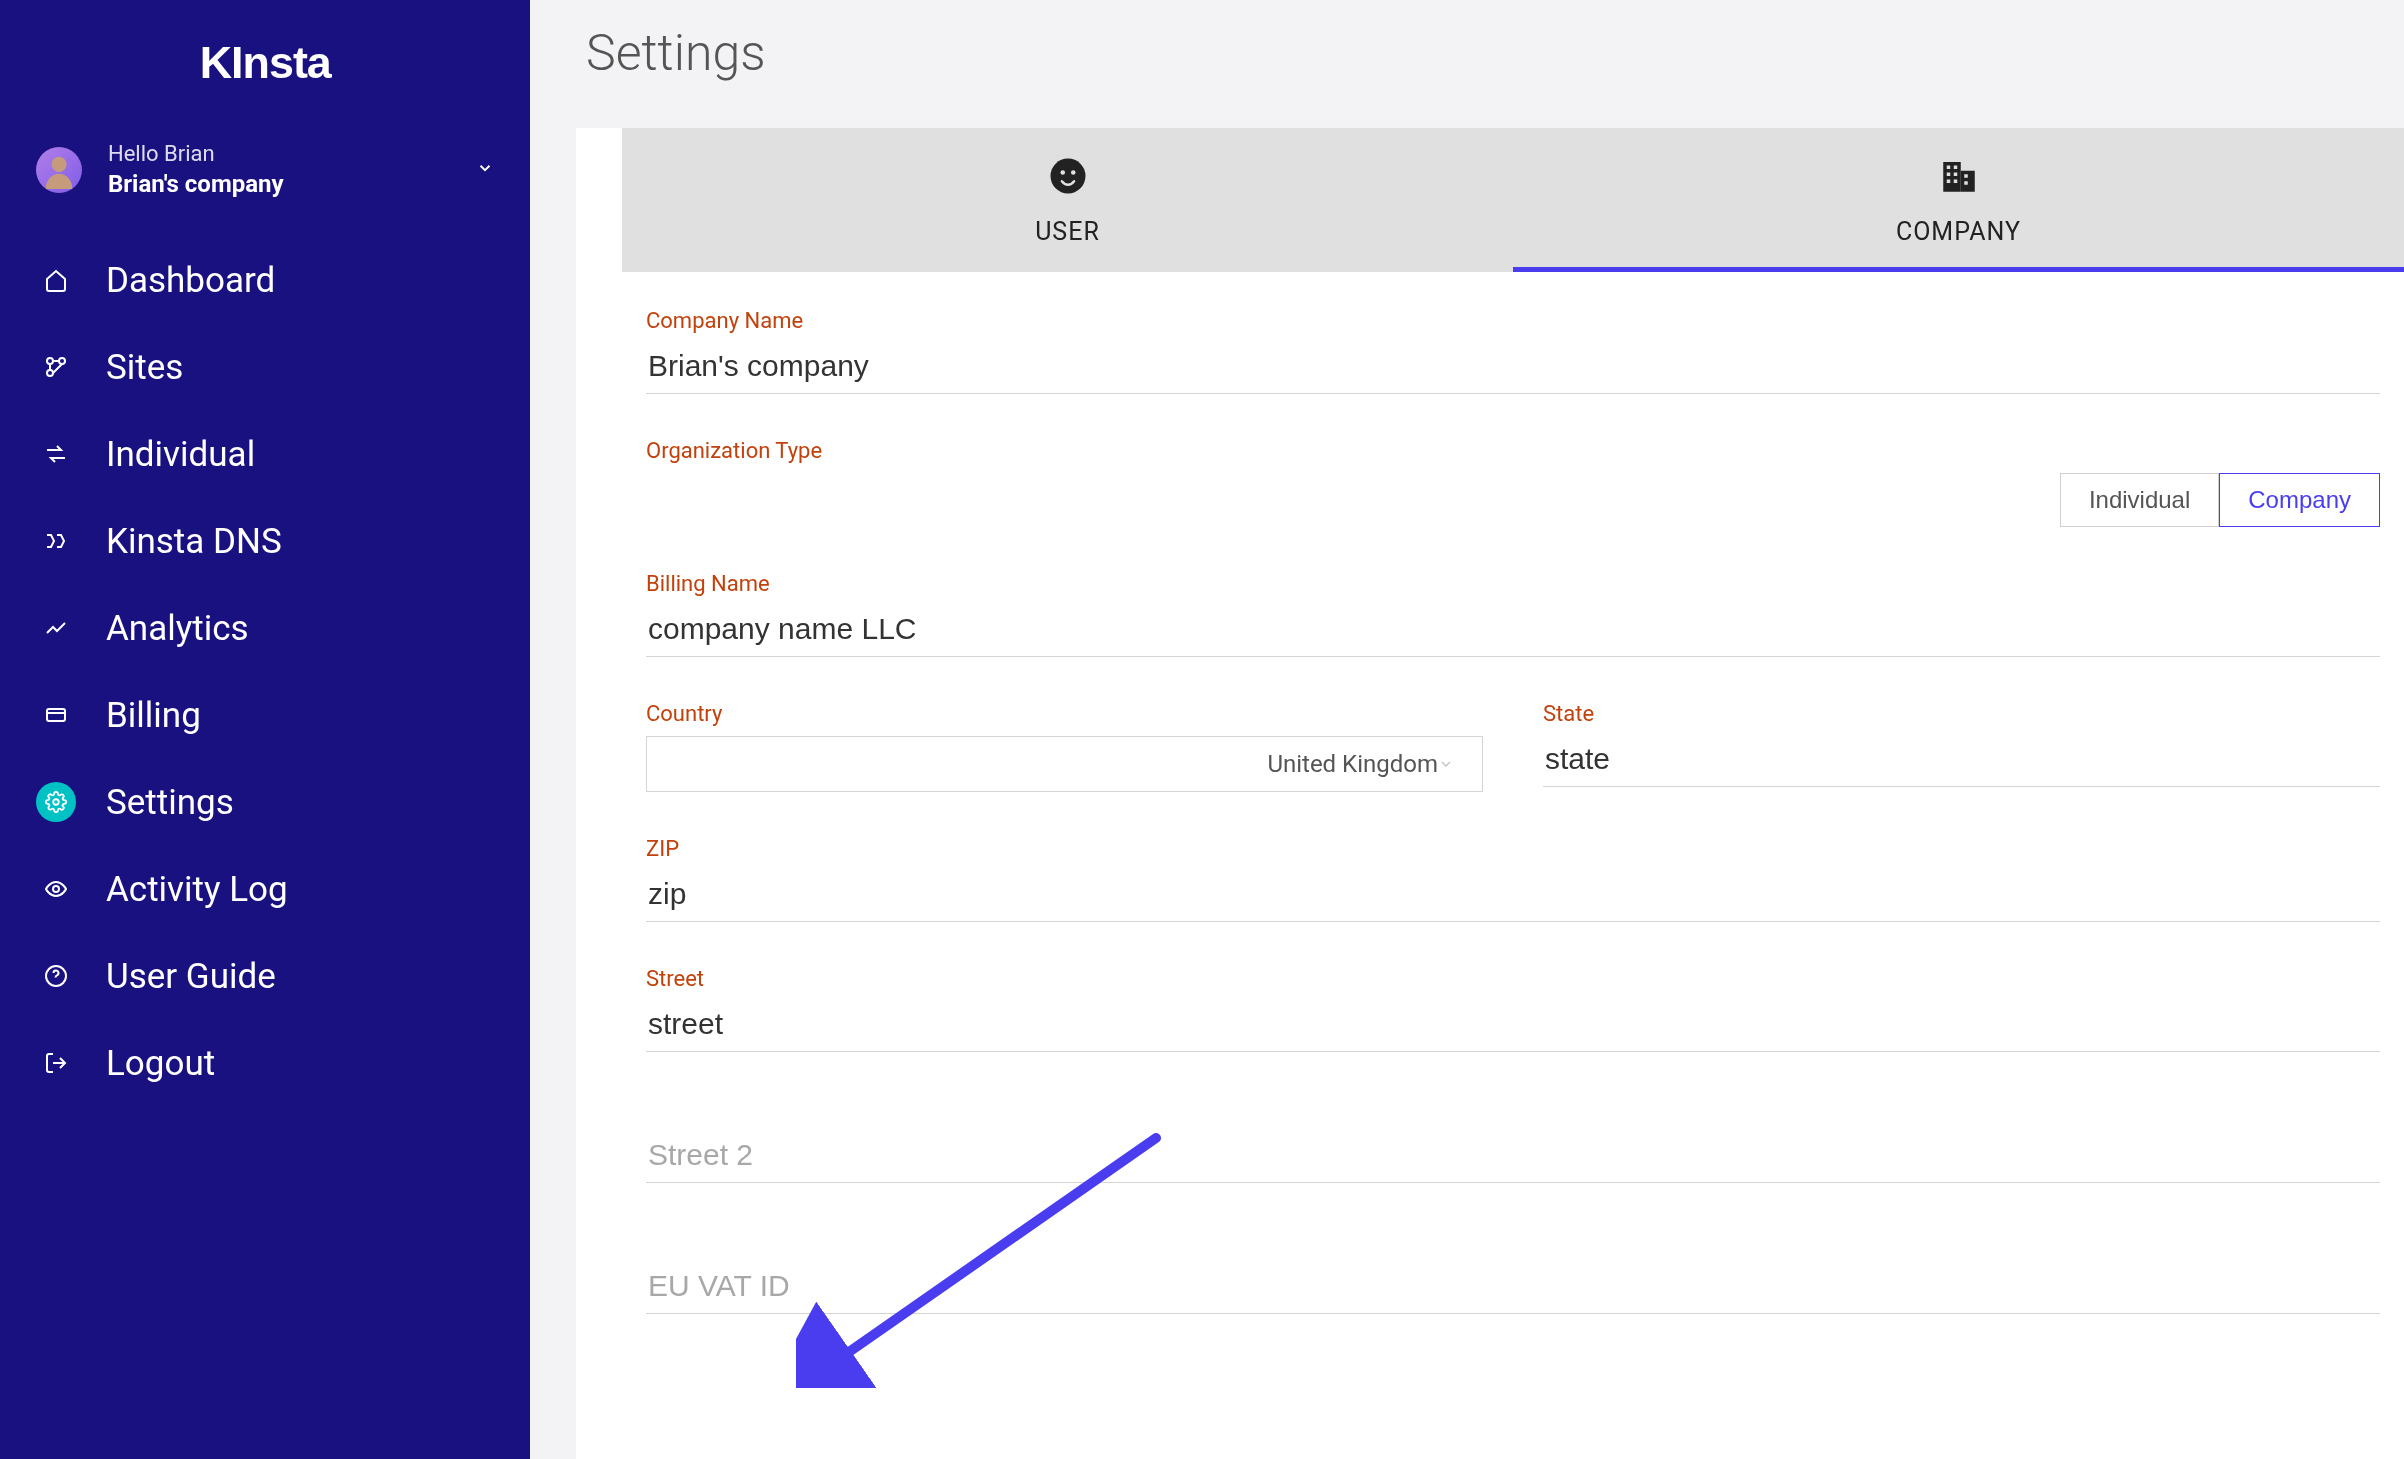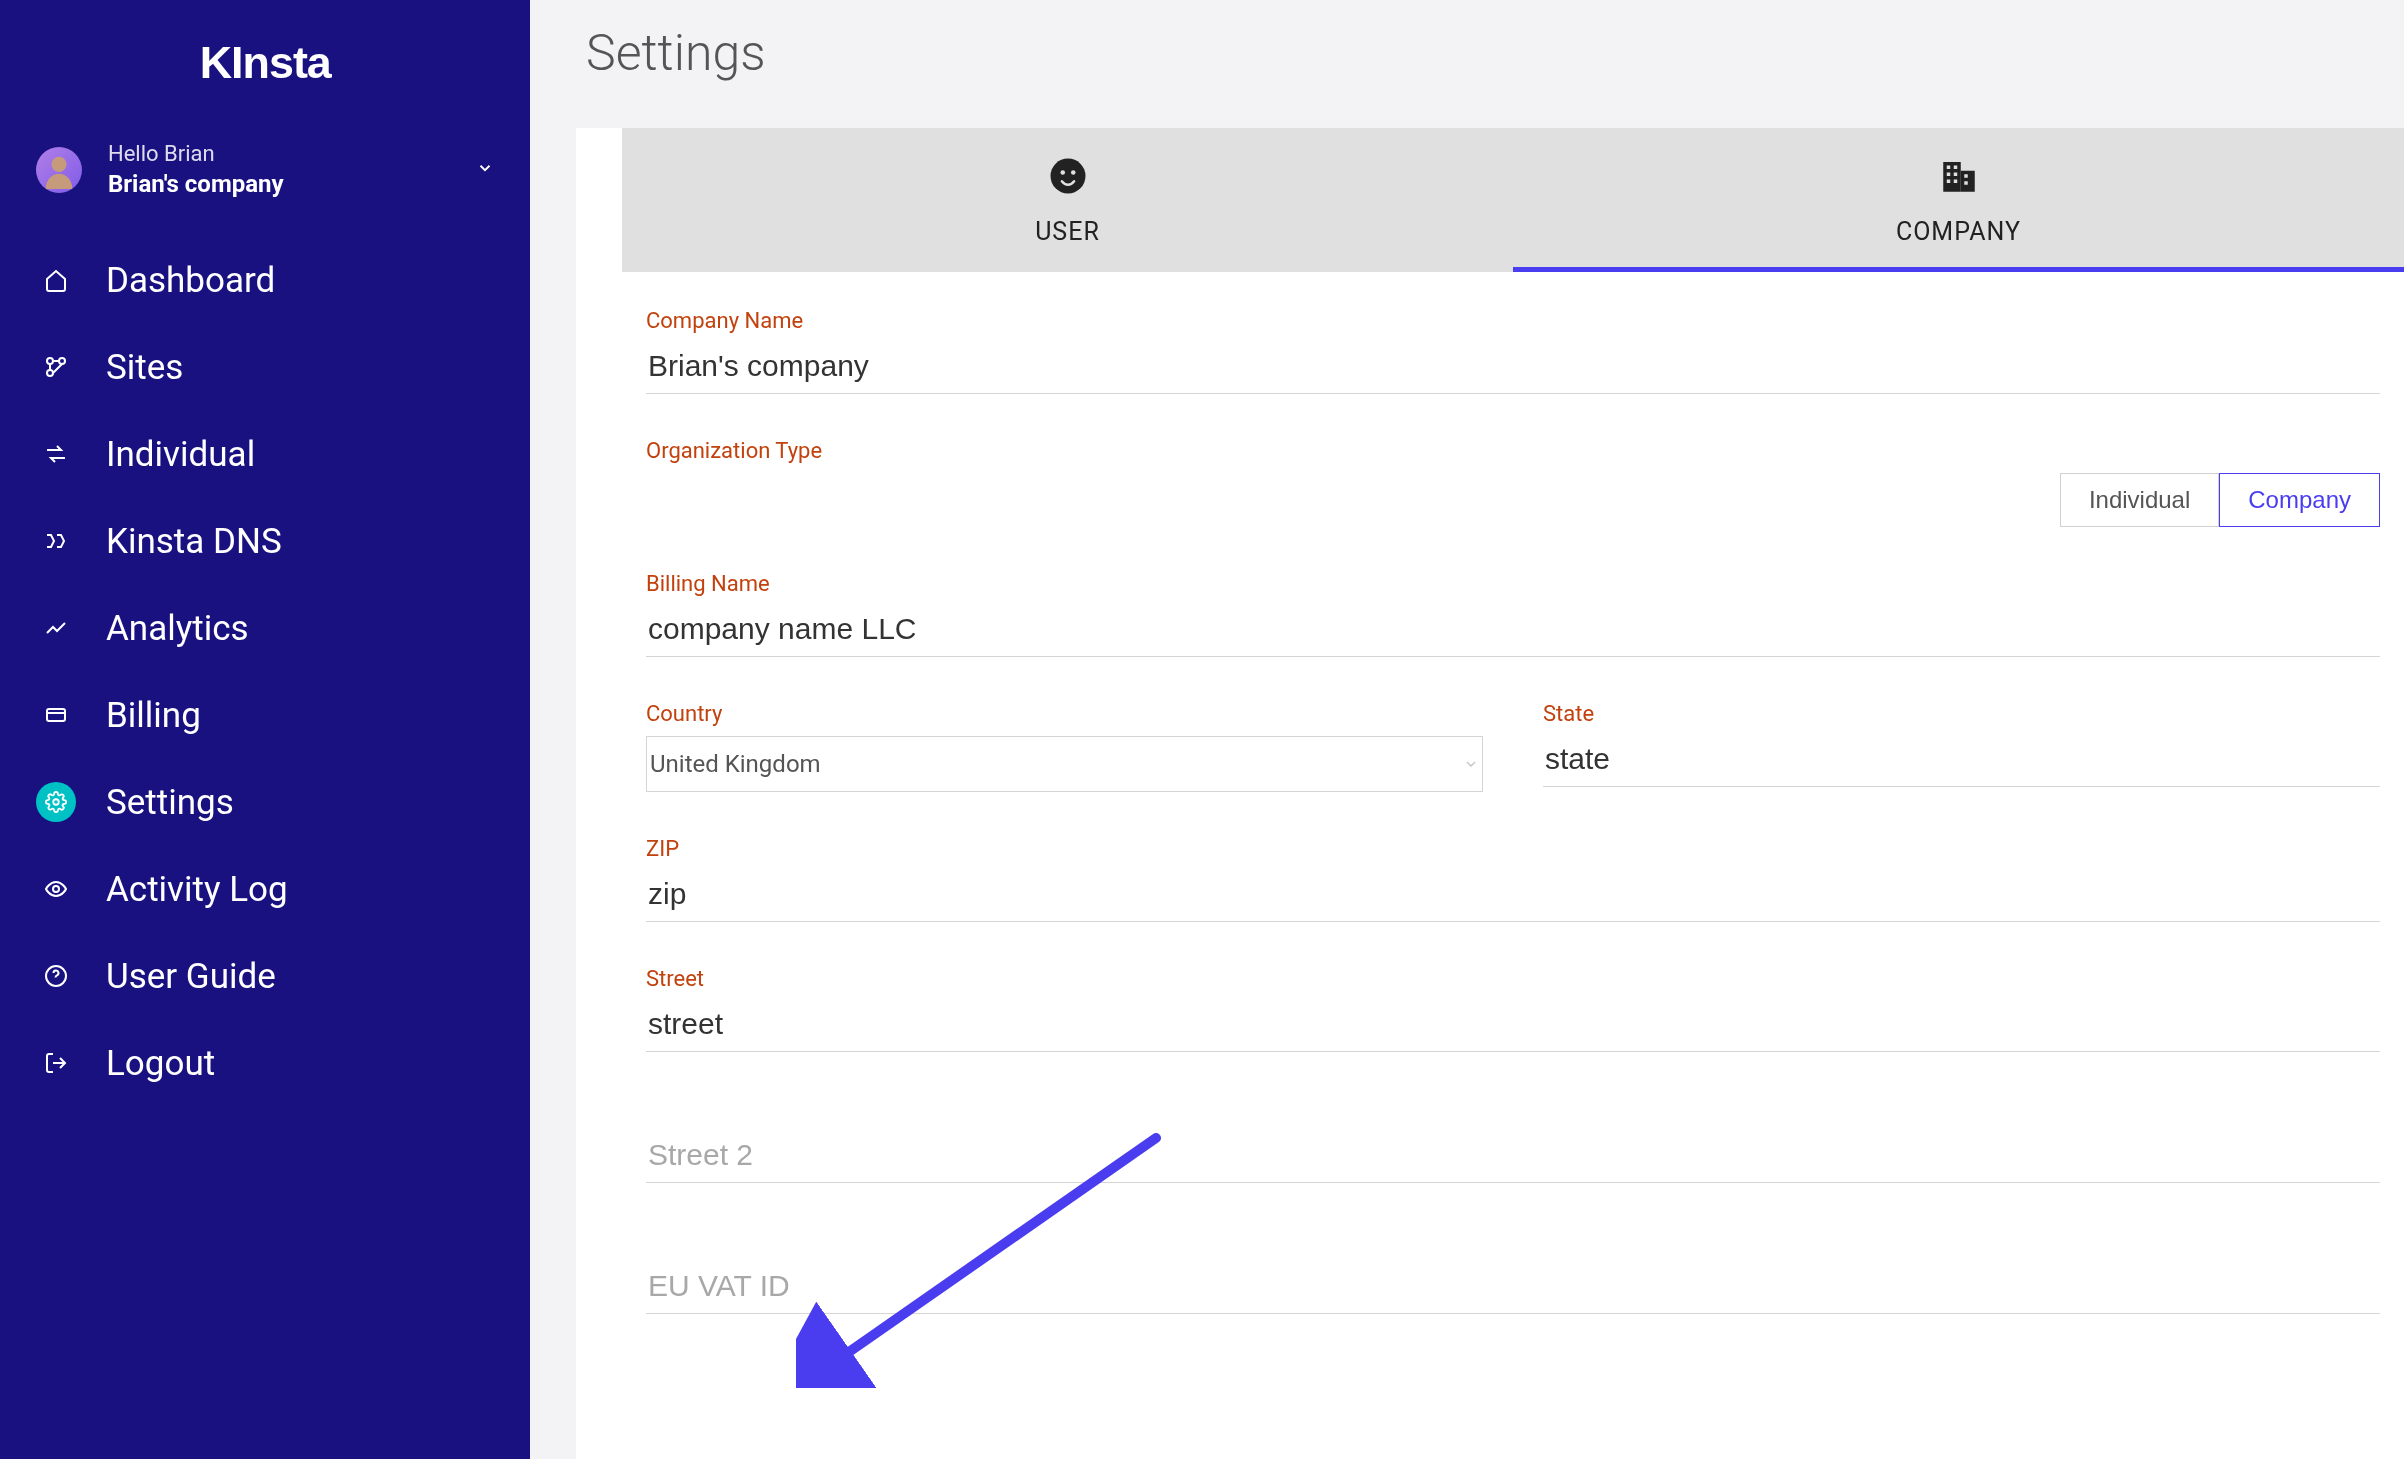--- a/index.html
+++ b/index.html
@@ -164,23 +164,23 @@
   }
   .toggle-btn + .toggle-btn { border-left:none; }
   .toggle-btn.active {
     border:1.5px solid #4a3df0;
     color:#4a3df0;
   }
 
   .select {
     display:flex;
     align-items:center;
-    justify-content:space-between;
+    justify-content:flex-end;
     border:1px solid #d5d5d5;
-    padding: 12px 3px;
+    padding: 12px 28px;
     font-size:24px;
     color:#555;
     cursor:pointer;
     height:56px;
   }
   .select-caret { opacity:.5; }
 
   
   .arrow-svg {
     position:absolute;

